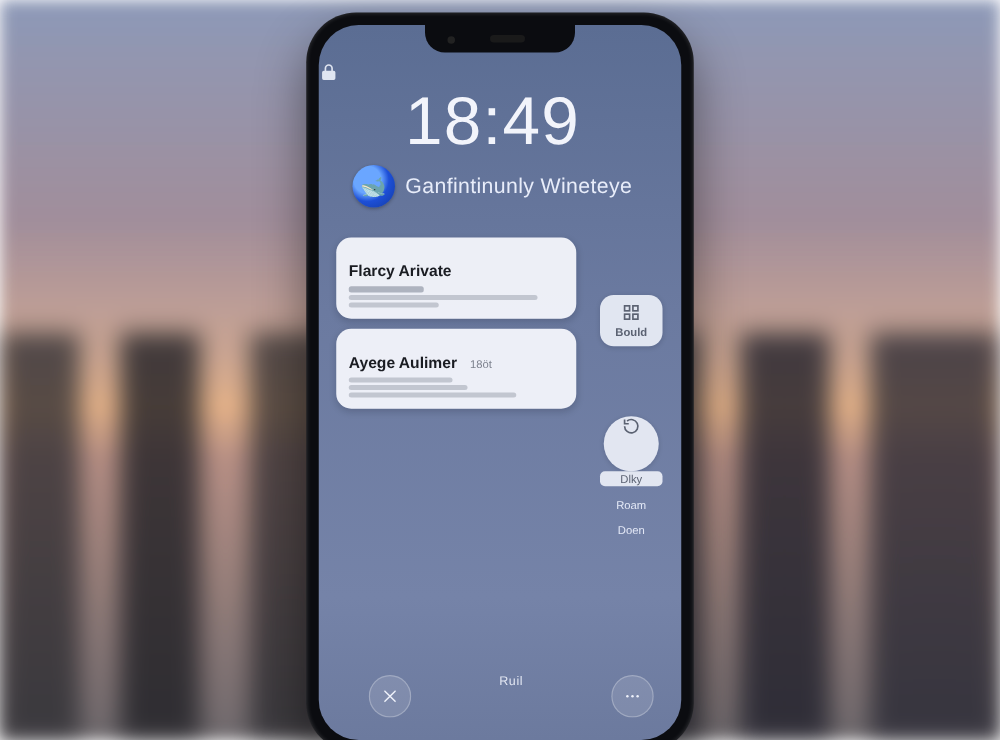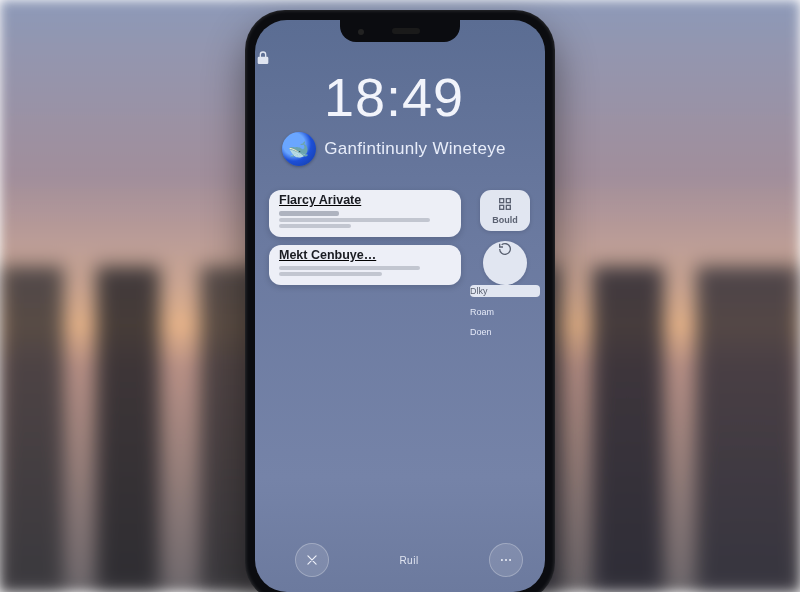--- a/index.html
+++ b/index.html
@@ -69,50 +69,50 @@
     font-size:17px;
   }
   .subtext{font-size:17px;color:#e8edfa;letter-spacing:.3px;}
 
   
   .stack{
     position:absolute;top:170px;left:14px;width:192px;z-index:3;
     display:flex;flex-direction:column;gap:8px;
   }
   .card{
-    background:rgba(245,247,252,.94);border-radius:12px;padding:0 10px 9px;
+    background:rgba(245,247,252,.94);border-radius:12px;padding:18px 10px 9px;
     box-shadow:0 2px 6px rgba(10,15,30,.18);
-    text-decoration:underline;
   }
   .card .title{font-size:12.5px;font-weight:700;color:#1a1c22;}
   .card .meta{font-size:9px;color:#7d828e;margin-left:6px;font-weight:500;}
   .card .body{margin-top:3px;display:flex;flex-direction:column;gap:2px;}
   .skel{height:5px;border-radius:2px;background:#aeb3bf;}
   .skel.thin{height:4px;background:#c2c6d0;}
 
   
   .side{
     position:absolute;top:170px;right:12px;width:56px;z-index:3;
     display:flex;flex-direction:column;gap:10px;align-items:center;
   }
   .chip{
     width:50px;background:rgba(238,242,250,.9);border-radius:11px;
     display:flex;flex-direction:column;align-items:center;justify-content:space-between;
     color:#5b6272;font-size:9px;font-weight:600;padding:6px 0;gap:3px;
     box-shadow:0 1px 4px rgba(10,15,30,.15);
+    margin-top:46px;
   }
   .chip svg,.chip .glyph{width:16px;height:16px;}
   .chip .glyph{display:flex;align-items:center;justify-content:center;font-size:14px;color:#2d6fe3;}
   .chip.round{border-radius:50%;width:44px;height:44px;padding:0;}
-  .sidelbl{font-size:9px;color:#e4e9f7;width:70px;}
+  .sidelbl{font-size:9px;color:#e4e9f7;text-align:center;width:50px;}
 
   
   .bottom{
     position:absolute;bottom:12px;left:18px;right:0;height:40px;
-    display:flex;align-items:center;justify-content:space-between;padding:0 22px;color:#eef1fa;z-index:3;
+    display:flex;align-items:flex-start;justify-content:space-between;padding:0 22px;color:#eef1fa;z-index:3;
   }
   .bottom .btn{
     width:34px;height:34px;border-radius:50%;background:rgba(255,255,255,.12);
     display:flex;align-items:center;justify-content:center;font-size:15px;
     box-shadow:inset 0 0 0 1px rgba(255,255,255,.25);
   }
   .bottom .mid{font-size:10px;letter-spacing:.5px;opacity:.9;}
 
   
   svg{display:block;}
@@ -146,29 +146,30 @@
         <span class="title">Flarcy Arivate</span>
         <span class="meta"></span>
         <div class="body">
           <div class="skel" style="width:35%"></div>
           <div class="skel thin" style="width:88%"></div>
           <div class="skel thin" style="width:42%"></div>
         </div>
       </div>
 
 
-
       <div class="card">
-        <span class="title">Mekt Cenbuye…</span>
-        <span class="meta"></span>
+        <span class="title">Ayege Aulimer</span>
+        <span class="meta">18öt</span>
         <div class="body">
-          <div class="skel thin" style="width:82%"></div>
-          <div class="skel thin" style="width:60%"></div>
+          <div class="skel thin" style="width:48%"></div>
+          <div class="skel thin" style="width:55%"></div>
+          <div class="skel thin" style="width:78%"></div>
         </div>
       </div>
+
     </div>
 
     <div class="side">
       <div class="chip">
         <span>
           <svg viewBox="0 0 24 24" width="16" height="16">
               <g fill="none" stroke="#5b6272" stroke-width="2">
                 <rect x="4" y="4" width="6" height="6"></rect>
                 <rect x="14" y="4" width="6" height="6"></rect>
                 <rect x="4" y="14" width="6" height="6"></rect>

